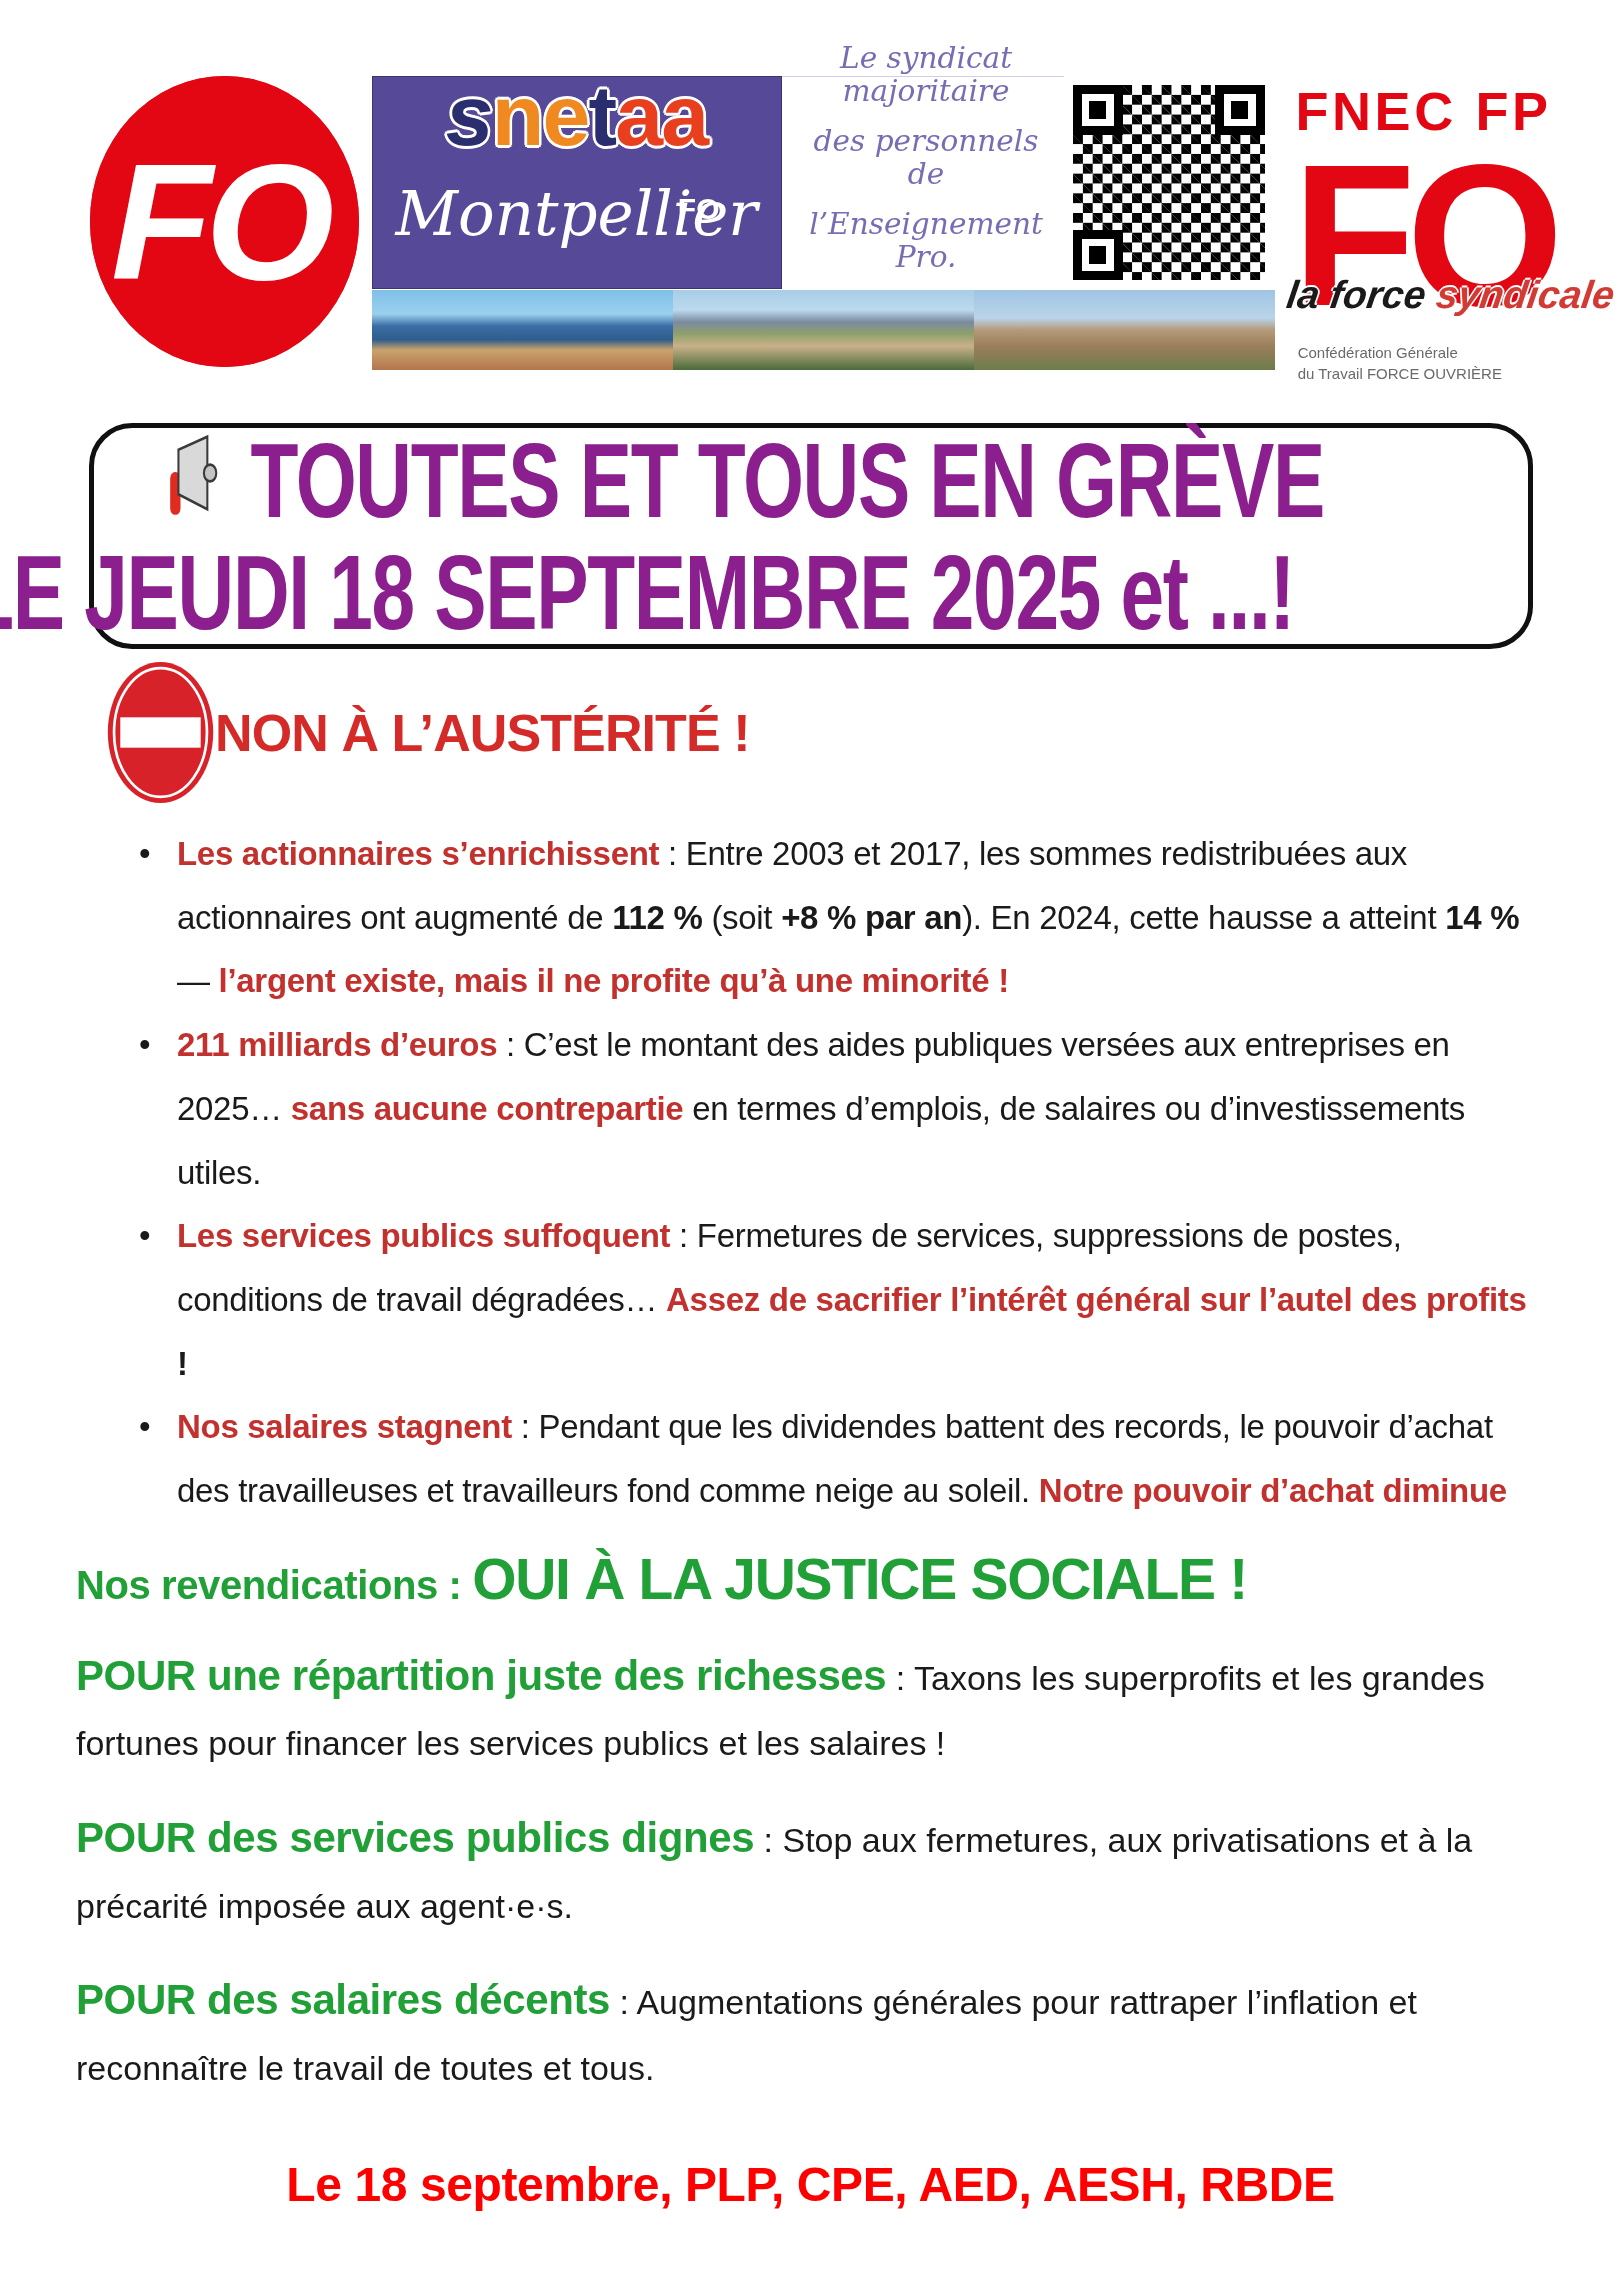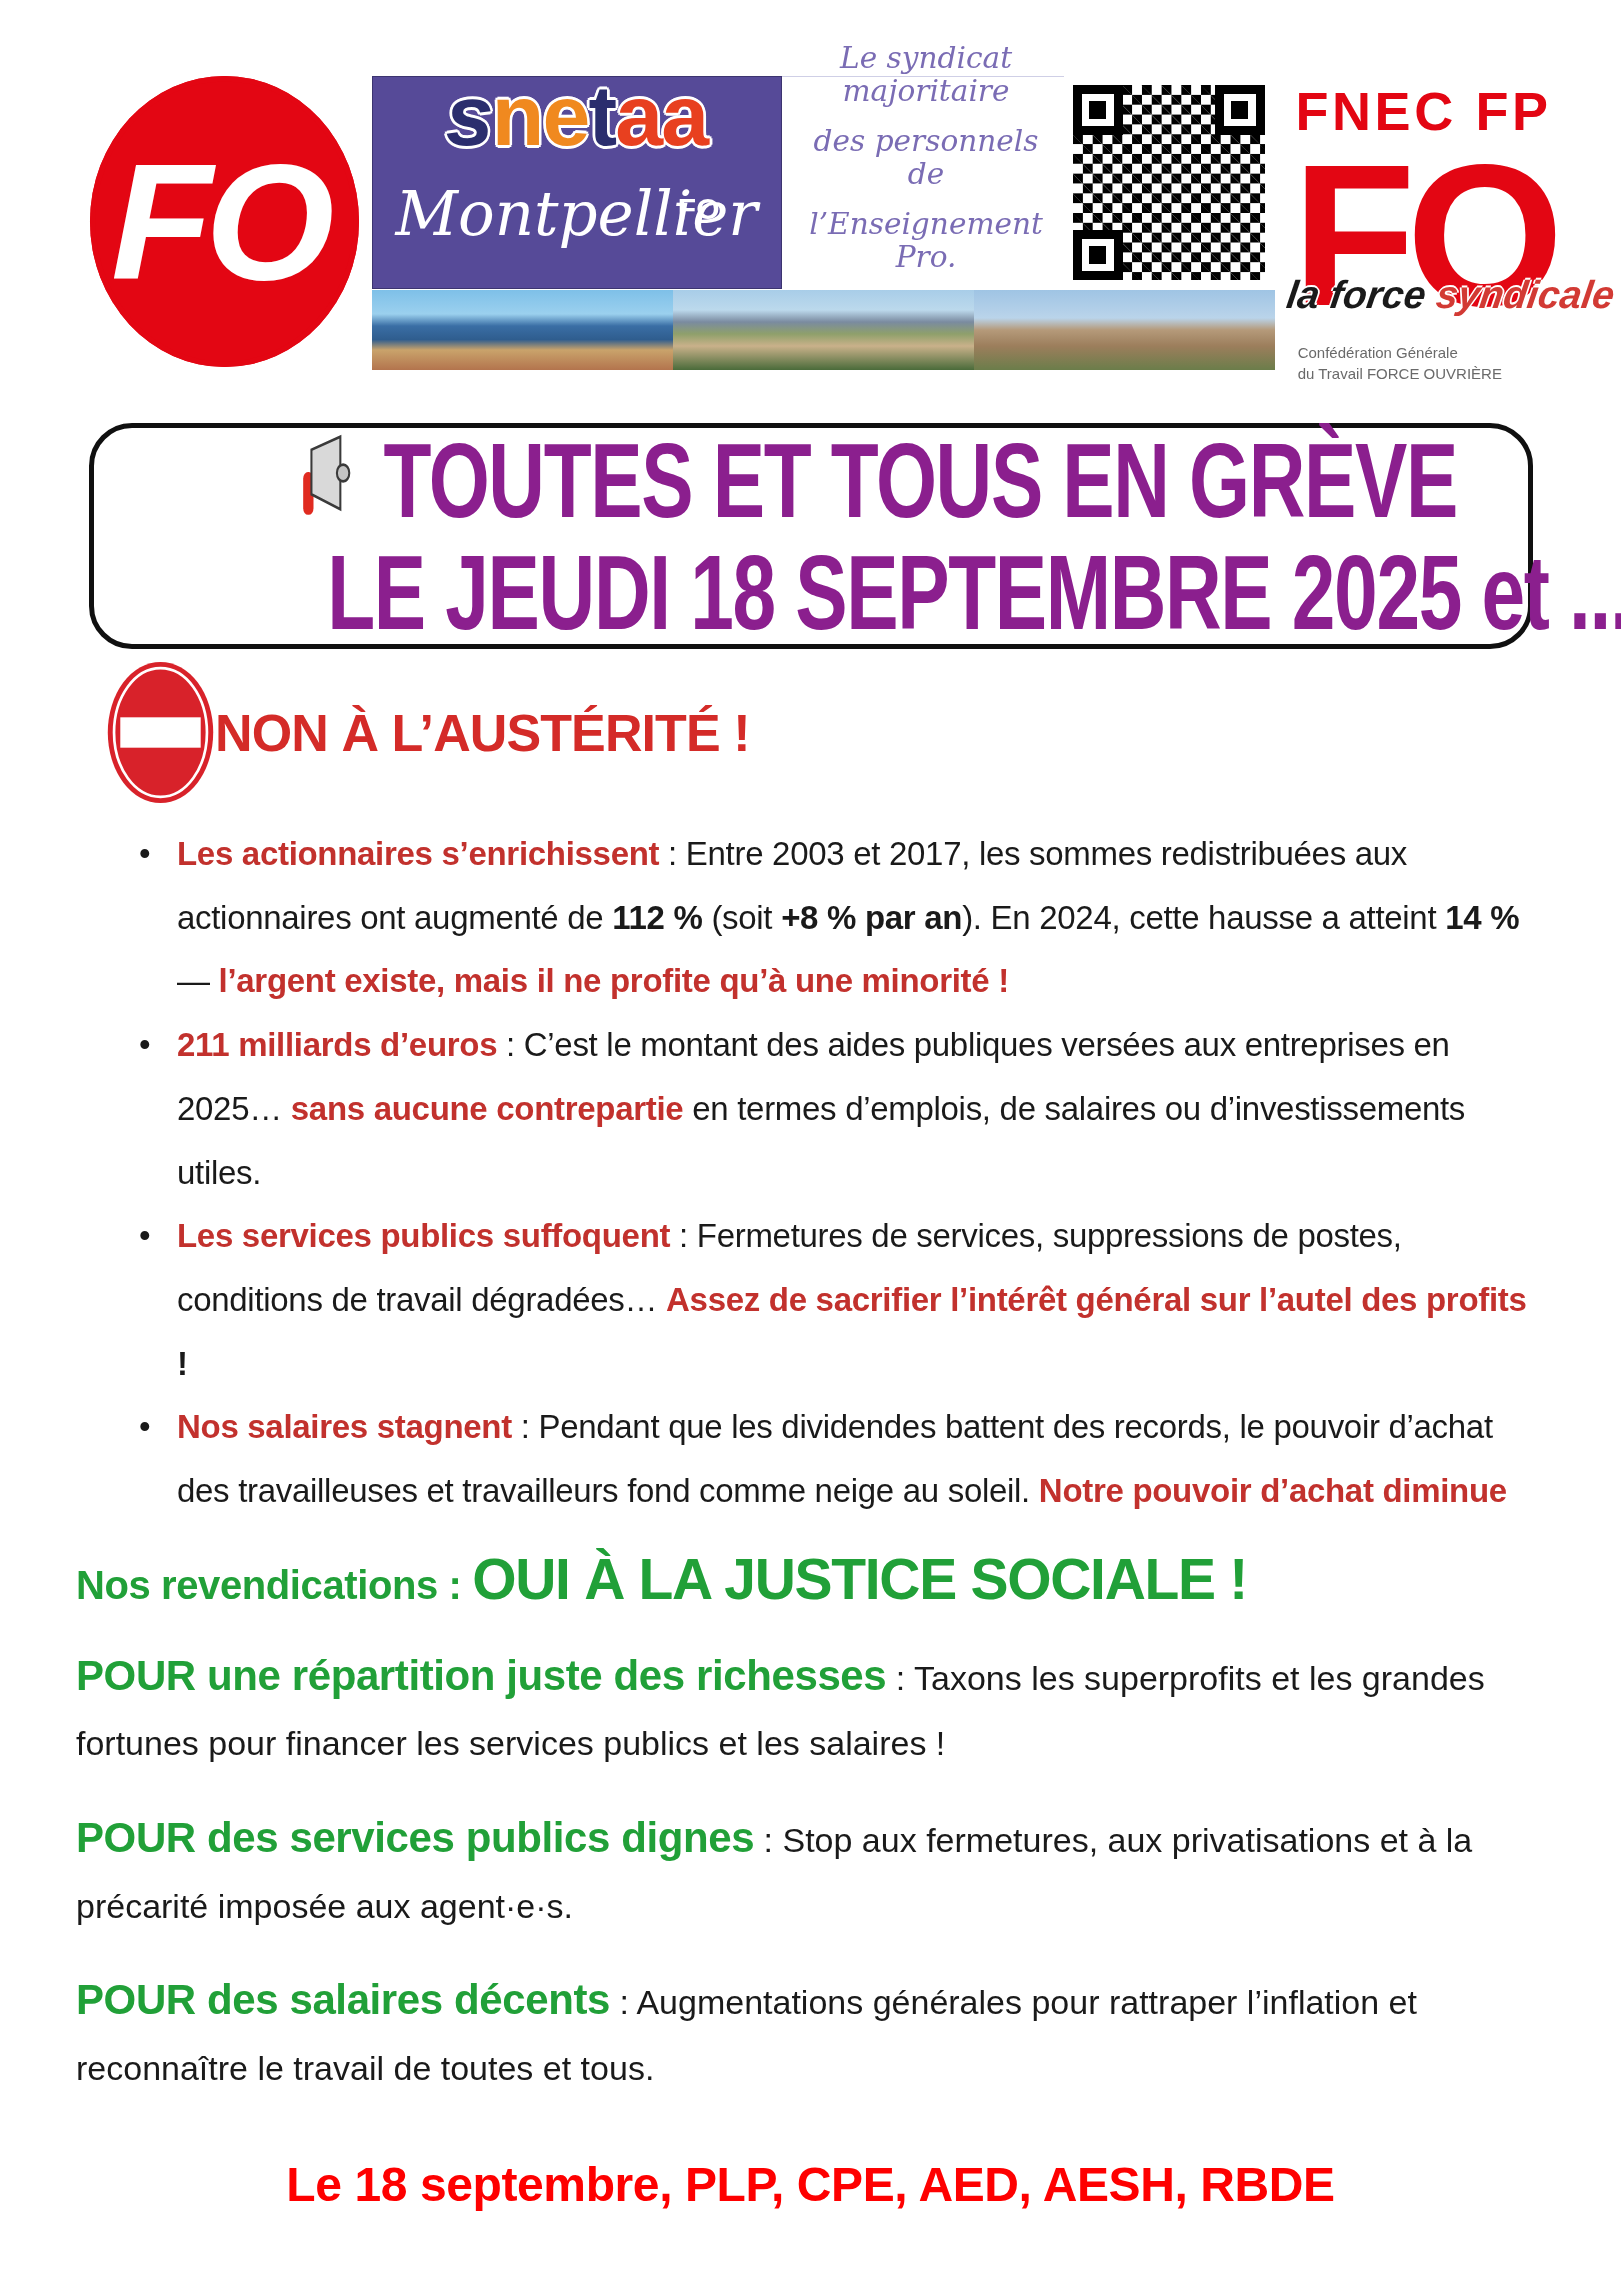--- a/index.html
+++ b/index.html
@@ -69,21 +69,21 @@
     color:#1a1a1a; white-space:nowrap;
     text-shadow:-1.8px 0 #fff,1.8px 0 #fff,0 -1.8px #fff,0 1.8px #fff;
   }
   .fnec-slogan .syndicale { color:#d23a34; }
   .fnec-sub { color:#6a6a6a; font-size:15px; line-height:1.4; margin-top:5.4px; text-align:left; padding-left:10.7px; }
 
   
   .banner {
     width:1444px; height:226px; margin:39px auto 0;
     border:5.4px solid #101010; border-radius:43px; background:#fff;
-    display:flex; flex-direction:column; align-items:flex-start; justify-content:center; gap:3.6px;
+    display:flex; flex-direction:column; align-items:flex-end; justify-content:center; gap:3.6px;
   }
   .banner-line { display:flex; align-items:center; gap:23px; white-space:nowrap;
     transform:scaleX(.74); transform-origin:center;
     color:#8b1f8e; font-weight:bold; font-size:106px; letter-spacing:-1.8px; line-height:1.02; }
   .megaphone { width:93px; height:93px; flex:0 0 auto; }
 
   
   .austerity { display:flex; align-items:center; margin:9px 0 0 106px; height:150px; }
   .noentry { width:109px; height:145px; flex:0 0 auto; }
   .austerity-title { color:#d42b28; font-weight:bold; font-size:52px; letter-spacing:-0.9px; }

